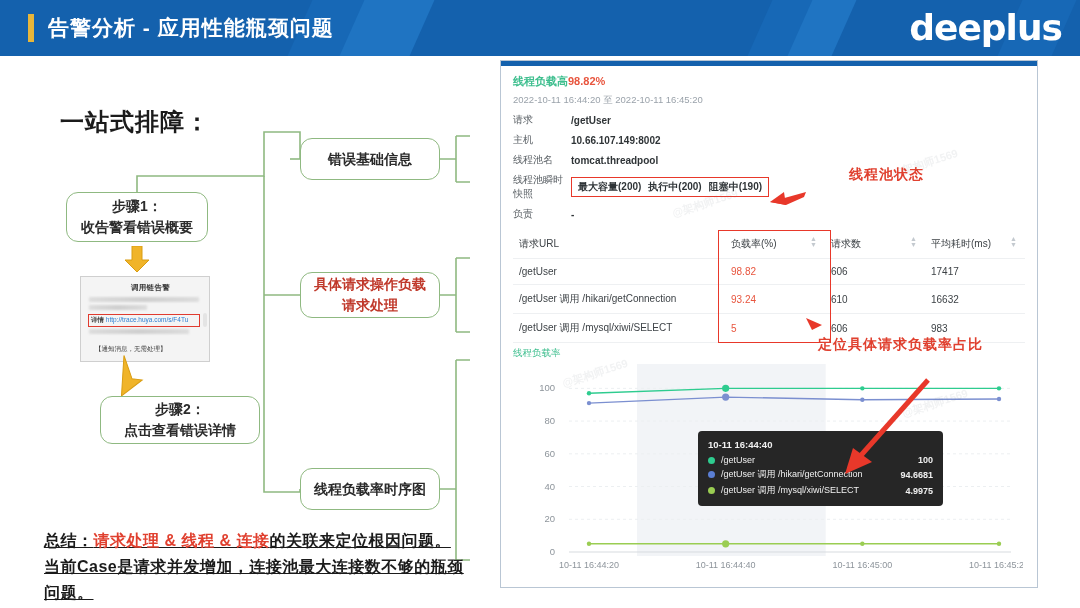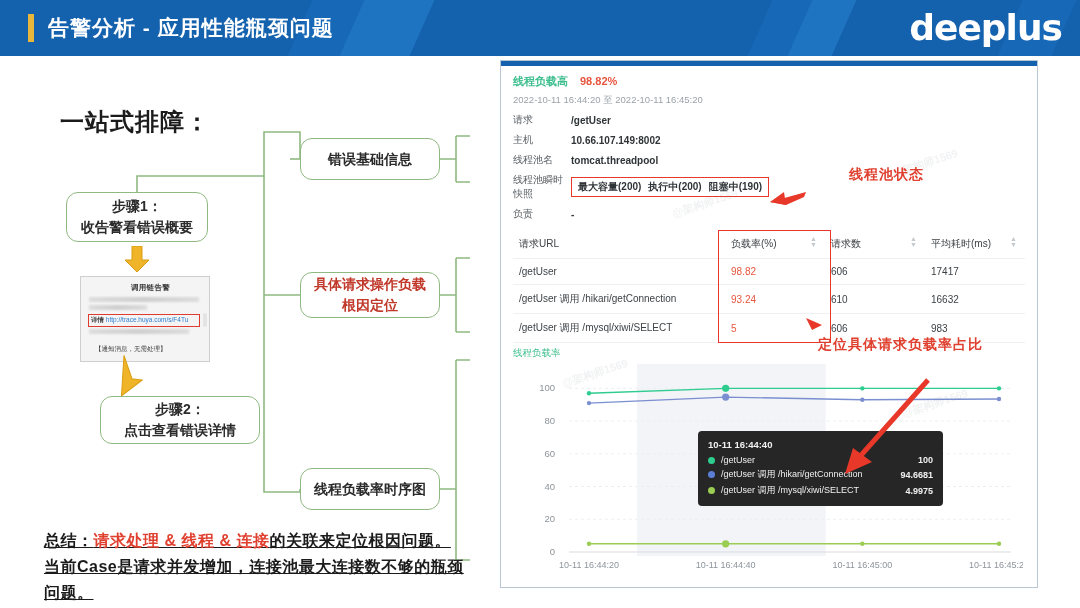--- a/index.html
+++ b/index.html
@@ -110,21 +110,21 @@
 
   
   #right-panel {
     position:absolute; left:500px; top:60px; width:538px; height:528px;
     background:#ffffff; border:1px solid #b9c6d4;
   }
   #right-panel .topbar { height:5px; background:#1461ad; }
   #panel-inner { position:relative; padding:8px 12px; }
 
   .ip-head { font-size:11px; font-weight:bold; color:#3fbf8f; }
-  .ip-head .pct { color:#e8553e; margin-left:12px; }
+  .ip-head .pct { color:#e8553e; margin-left:0; }
   .ip-time { font-size:9.5px; color:#9aa2aa; margin-top:5px; }
   .ip-row { margin-top:6px; font-size:10px; color:#4a4a4a; display:flex; align-items:center;}
   .ip-row .k { width:58px; color:#5b6166; }
   .ip-row .k.w { width:58px; }
   .ip-row .v { font-weight:bold; color:#2f3437; }
   .ip-chip {
     border:1.6px solid #e8382a;
     padding:2px 6px; font-size:10px; font-weight:bold; color:#2f3437;
     white-space:nowrap; display:inline-block;
   }
@@ -237,21 +237,21 @@
     <div>点击查看错误详情</div>
   </div>
 </div>
 
 <div class="greenbox" id="gbox-1">
   <span>错误基础信息</span>
 </div>
 <div class="greenbox" id="gbox-2">
   <div>
     <div>具体请求操作负载</div>
-    <div>根因定位</div>
+    <div>请求处理</div>
   </div>
 </div>
 <div class="greenbox" id="gbox-3">
   <span>线程负载率时序图</span>
 </div>
 
 <svg id="connector-svg">
   <g fill="none" stroke="#8fb981" stroke-width="1.6">
 
     <path d="M137,192 L137,176 L264,176 L264,132 L300,132 L300,159"></path>

